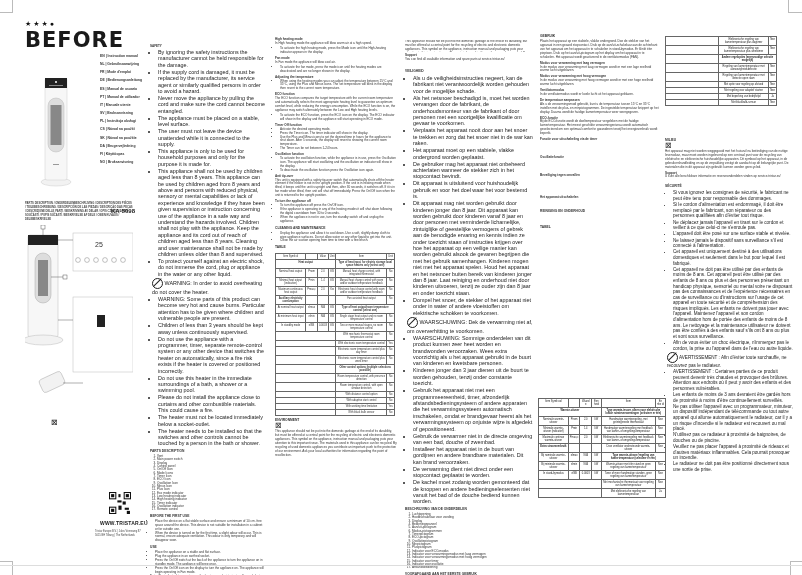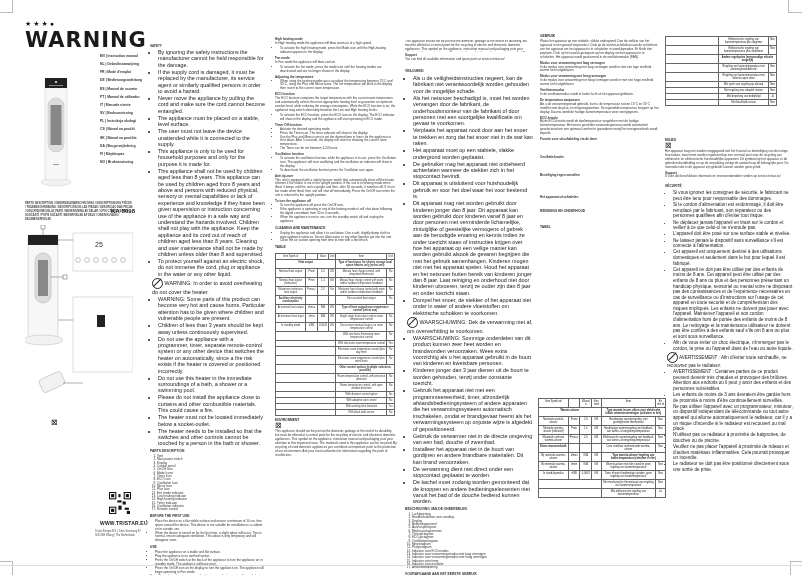--- a/index.html
+++ b/index.html
@@ -34,21 +34,21 @@
 </head>
 <body>
 
 <div class="crop" style="left:-2px;top:-2px;width:14px;height:14px;border-top:none;border-left:none;"></div>
 <div class="crop" style="left:-2px;top:561px;width:14px;height:14px;border-bottom:none;border-left:none;"></div>
 <div class="crop" style="left:788px;top:-2px;width:16px;height:14px;border-top:none;border-right:none;"></div>
 <div class="crop" style="left:790px;top:561px;width:14px;height:14px;border-bottom:none;border-right:none;"></div>
 
 <div class="logo">
   <div class="stars">★★★●</div>
-  <div class="word">WARNING</div>
+  <div class="word">BEFORE</div>
 </div>
 
 <div class="langs">
   <div>EN | Instruction manual</div>
   <div>NL | Gebruiksaanwijzing</div>
   <div>FR | Mode d'emploi</div>
   <div>DE | Bedienungsanleitung</div>
   <div>ES | Manual de usuario</div>
   <div>PT | Manual de utilizador</div>
   <div>IT | Manuale utente</div>

